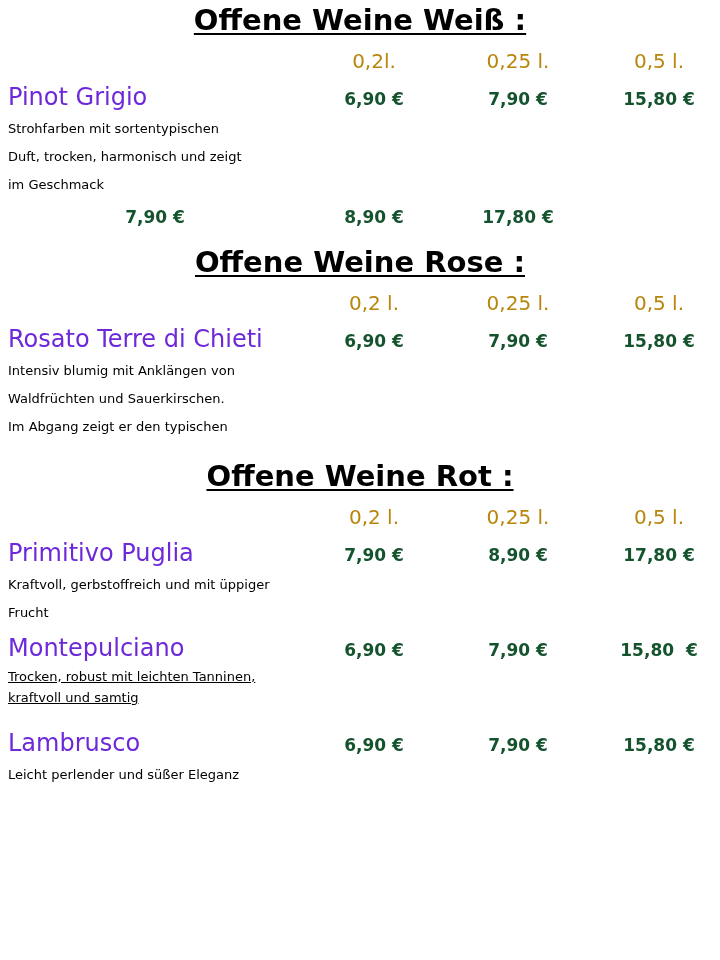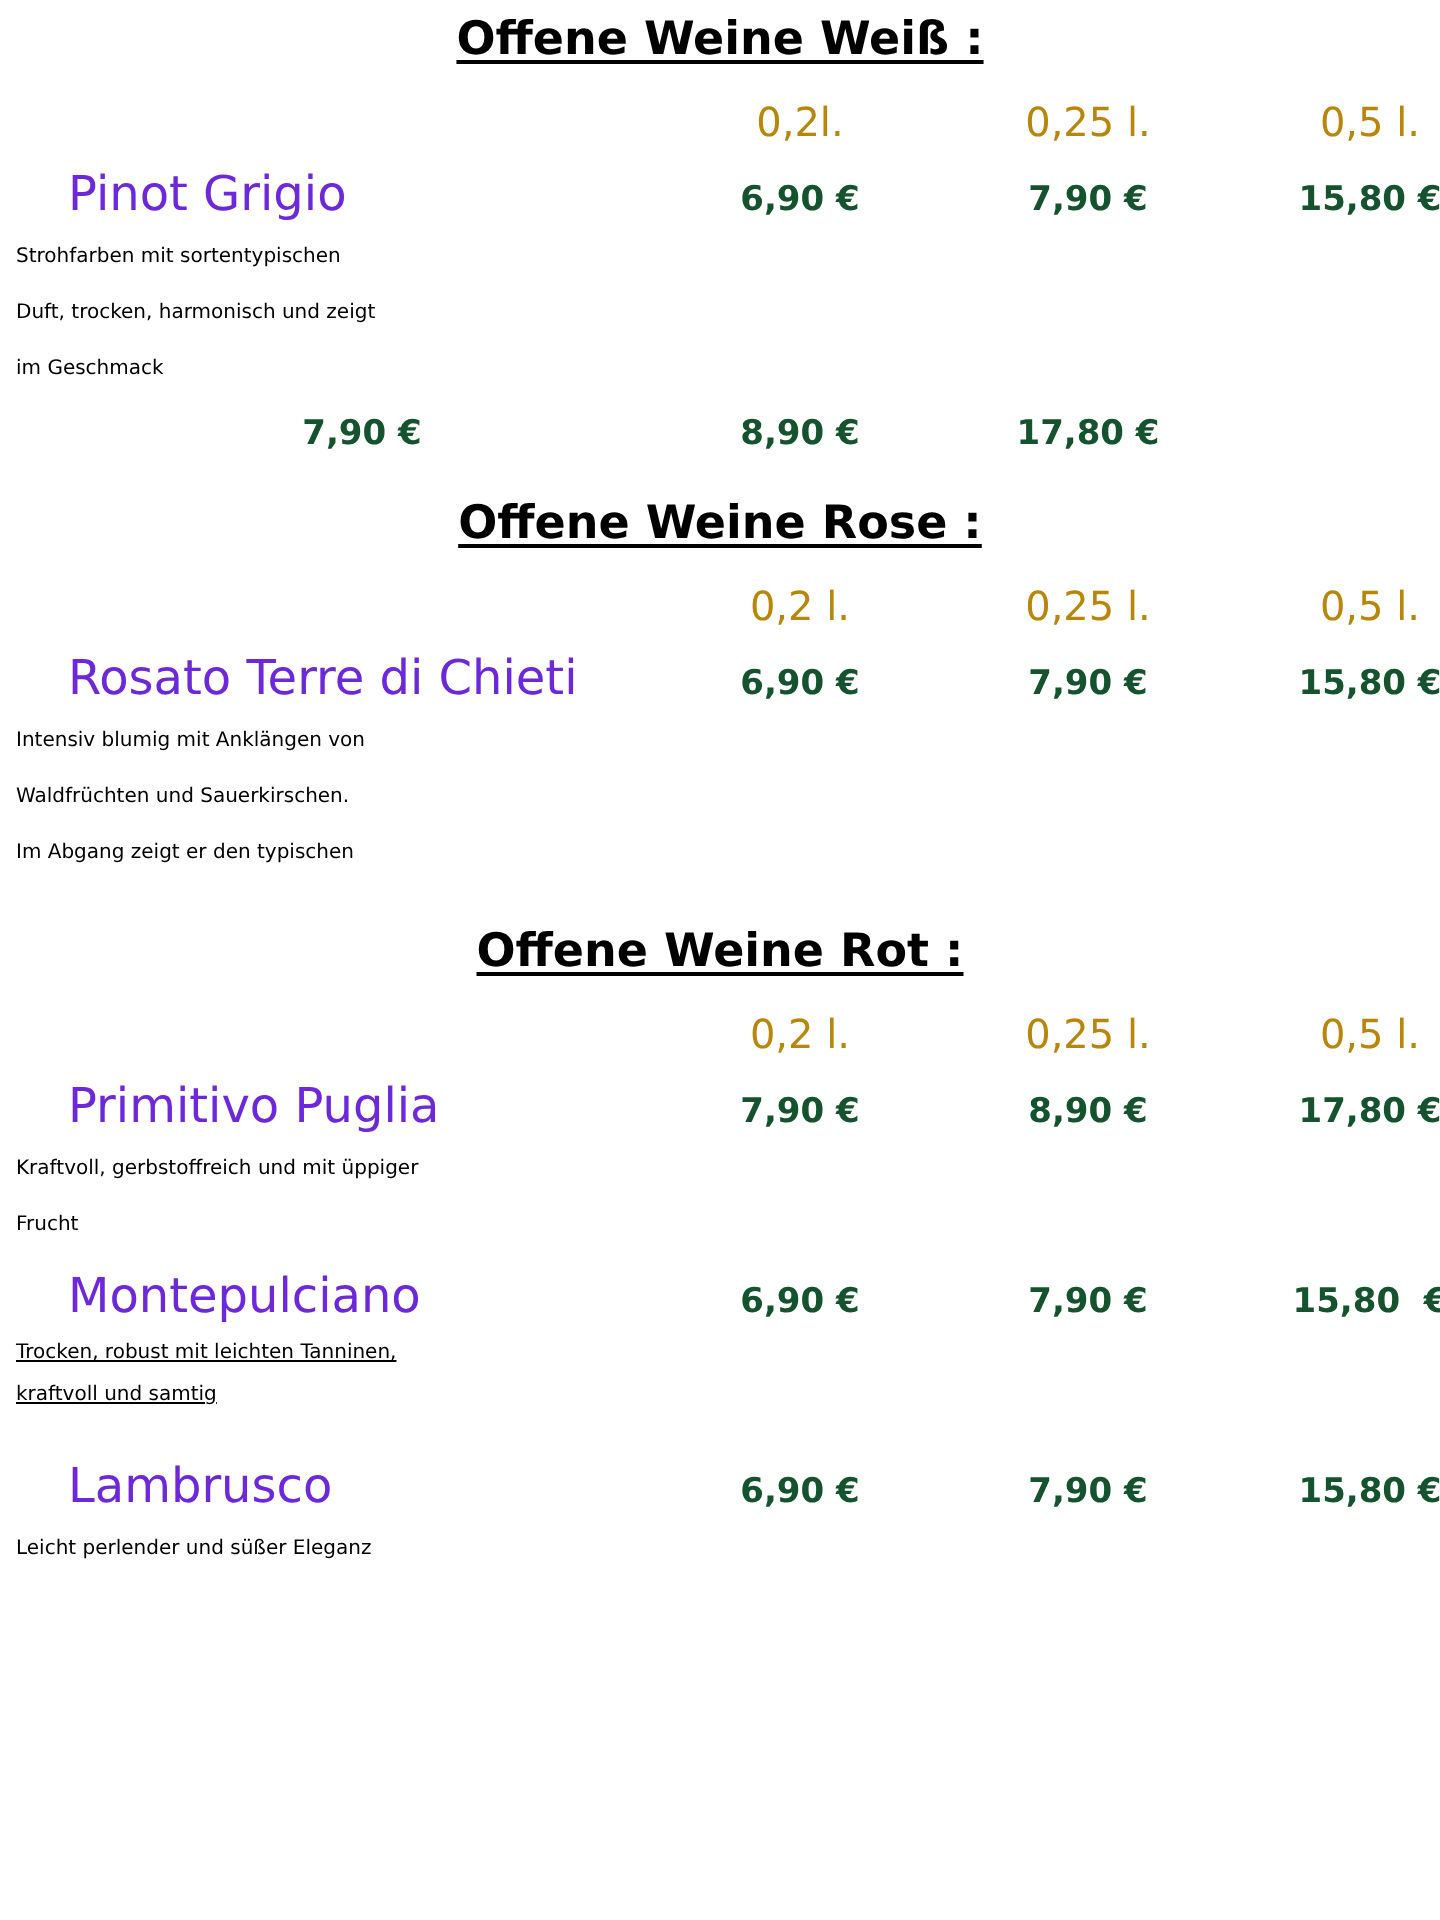--- a/index.html
+++ b/index.html
@@ -14,37 +14,36 @@
     padding-top: 5px;
     overflow: hidden;
     font-family: "DejaVu Sans", "Liberation Sans", sans-serif;
     color: #000000;
   }
   .menu-section { }
   .menu-section + .menu-section { margin-top: 20px; }
 
   .menu-title {
     text-align: center;
-    font-size: 23px;
+    font-size: 29px;
     font-weight: bold;
     line-height: 30px;
     margin: 0 0 13px 0;
     color: #000000;
   }
   .menu-title .u {
     text-decoration: underline;
     text-decoration-thickness: 2px;
     text-underline-offset: 3px;
   }
 
   .row {
     display: grid;
     grid-template-columns: 310px 128px 160px 122px;
     align-items: baseline;
-    padding-left: 26px;
   }
   .size-row { margin-bottom: 9px; }
   .size-cell {
     text-align: center;
     color: #B8860B;
     font-size: 20px;
     line-height: 27px;
     white-space: pre;
   }
   .wine-row { margin-bottom: 4px; }
@@ -56,21 +55,21 @@
     white-space: nowrap;
   }
   .price-cell {
     text-align: center;
     font-size: 17px;
     font-weight: 700;
     white-space: pre;
     color: #14532d;
   }
   .desc {
-    font-size: 10px;
+    font-size: 13px;
     line-height: 28px;
     padding-left: 8px;
     margin: 0 0 8px 0;
     color: #000000;
   }
   .desc div { white-space: pre; }
   .desc.tight { line-height: 21px; margin-bottom: 22px; text-decoration: underline; }
 </style>
 </head>
 <body>

